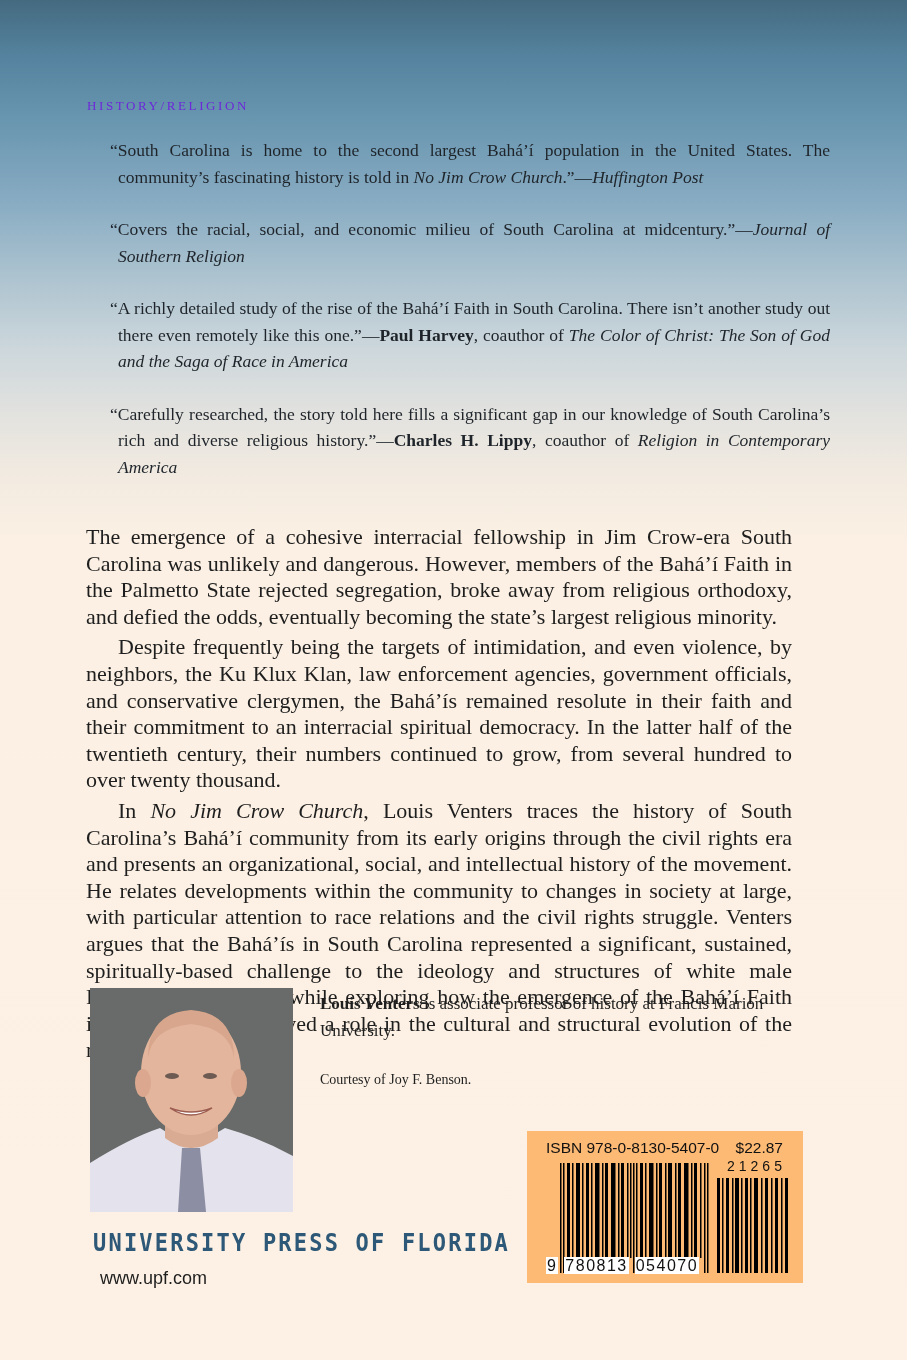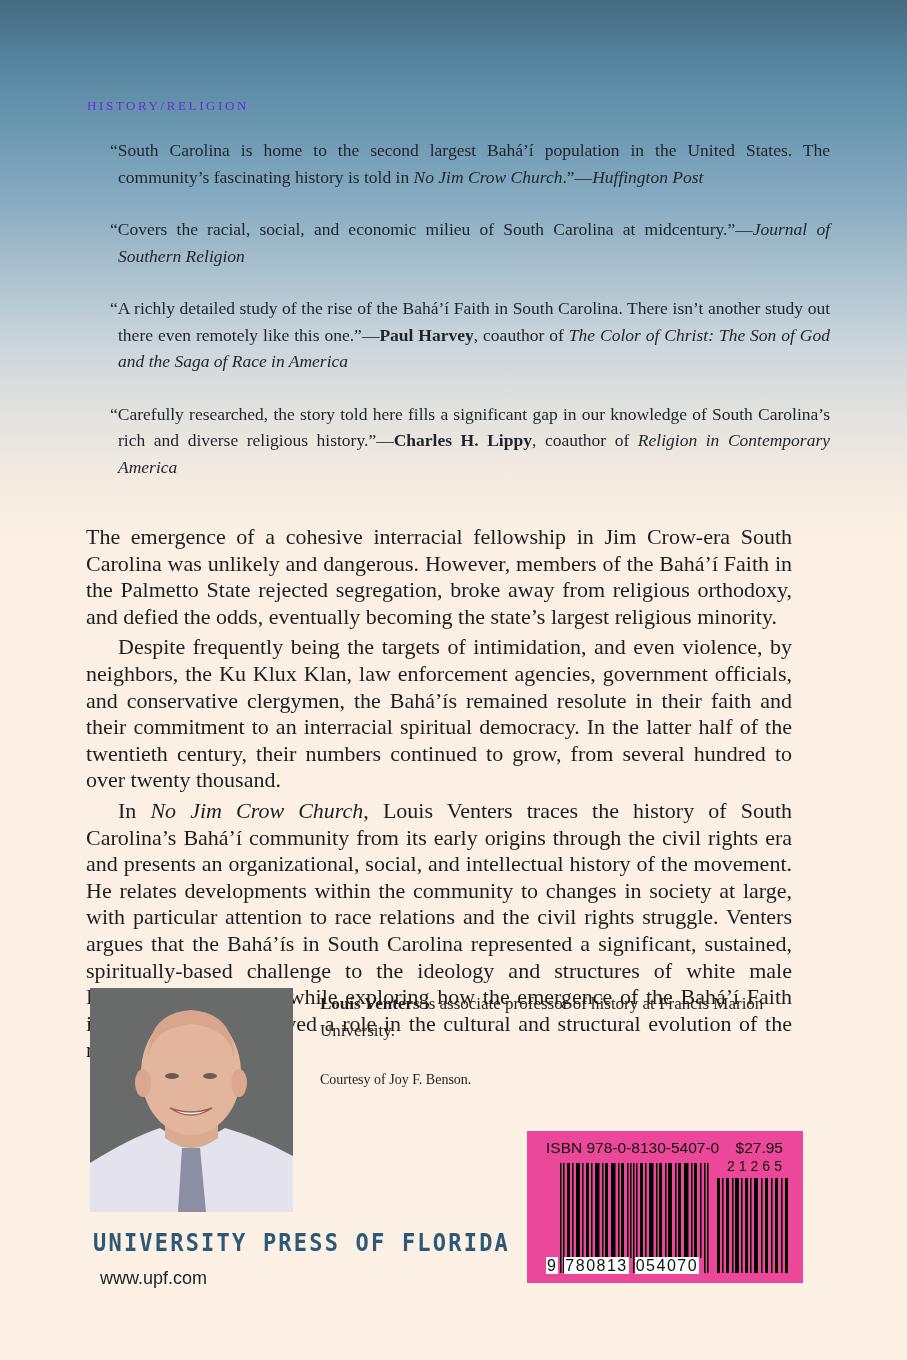--- a/index.html
+++ b/index.html
@@ -51,21 +51,21 @@
     font-family: "DejaVu Sans Mono", monospace; font-weight: bold;
     font-size: 22px; letter-spacing: 2.2px; color: #2e5877;
     transform: scaleY(1.15); transform-origin: left top;
   }
   .website {
     position: absolute; left: 100px; top: 1268px;
     font-family: "Liberation Sans", sans-serif; font-size: 18px; color: #1e1e1e;
   }
   .barcode-box {
     position: absolute; left: 527px; top: 1131px; width: 276px; height: 152px;
-    background: #ec4899;
+    background: #fdba74;
   }
   .isbn-label {
     position: absolute; left: 19px; top: 8px;
     font-family: "Liberation Sans", sans-serif; font-size: 15.5px; color: #111;
   }
   .price {
     position: absolute; right: 20px; top: 8px;
     font-family: "Liberation Sans", sans-serif; font-size: 15.5px; color: #111;
   }
   .bars-main { position: absolute; left: 33px; top: 32px; width: 152px; height: 110px; }
@@ -128,21 +128,21 @@
   <div class="cover">
     <div>Courtesy of Joy F. Benson.</div>
   </div>
 </div>
 
 <div class="publisher">UNIVERSITY PRESS OF FLORIDA</div>
 <div class="website">www.upf.com</div>
 
 <div class="barcode-box">
   <div class="isbn-label">ISBN 978-0-8130-5407-0</div>
-  <div class="price">$27.95</div>
+  <div class="price">$22.87</div>
   <svg class="bars-main" viewBox="0 0 152 110" preserveAspectRatio="none">
     <g fill="#000">
       <rect x="0" y="0" width="1.5" height="110"></rect>
         <rect x="3" y="0" width="1.5" height="110"></rect>
       <rect x="7" y="0" width="3" height="95"></rect>
         <rect x="12" y="0" width="1.5" height="95"></rect>
       <rect x="16" y="0" width="4" height="95"></rect>
         <rect x="22" y="0" width="1.5" height="95"></rect>
       <rect x="26" y="0" width="3" height="95"></rect>
         <rect x="31" y="0" width="1.5" height="95"></rect>

